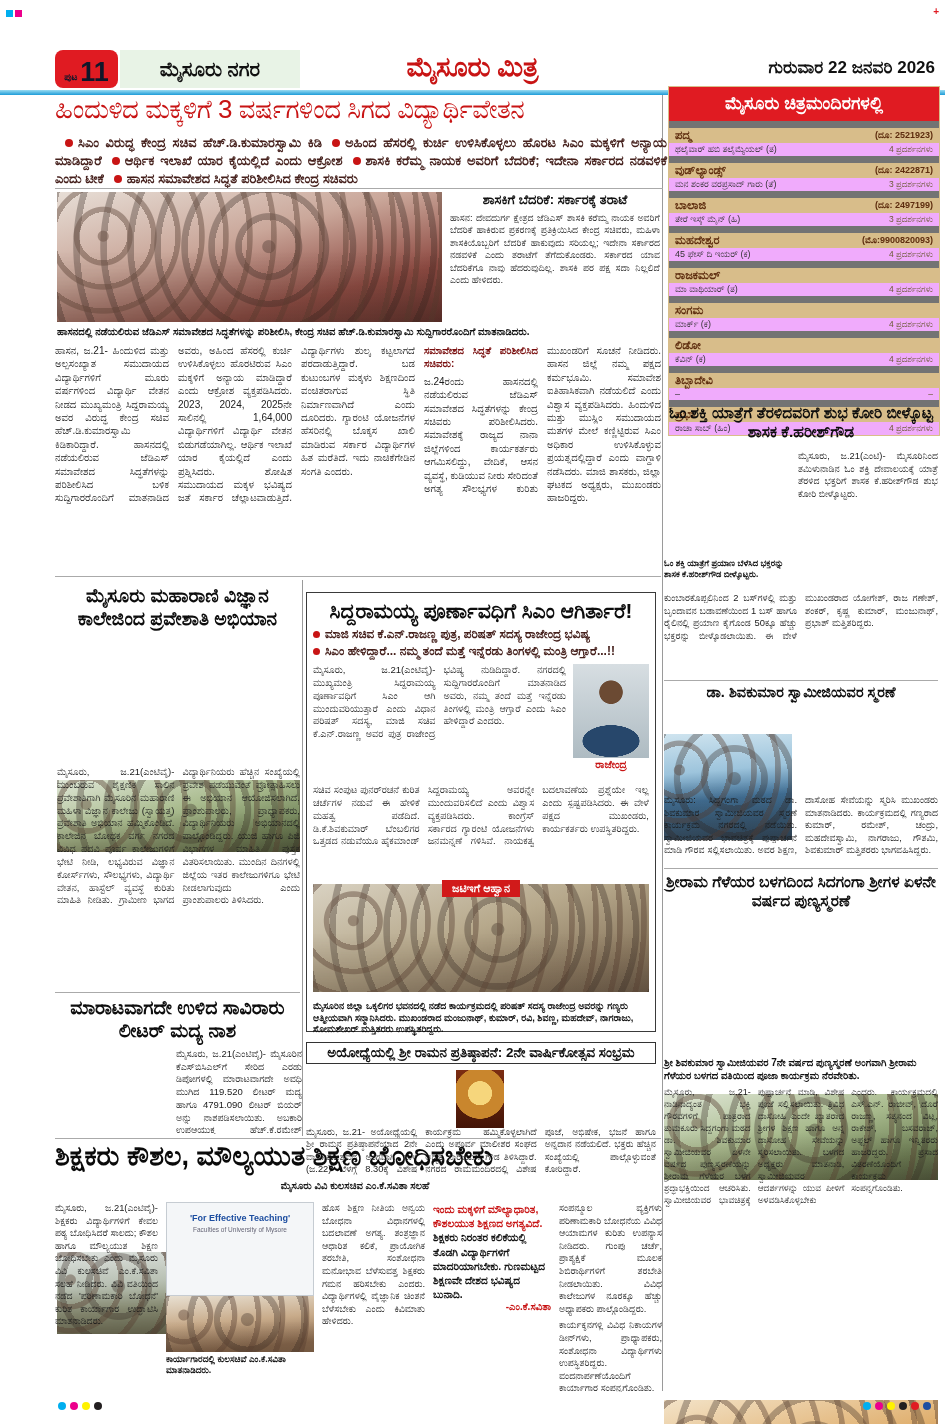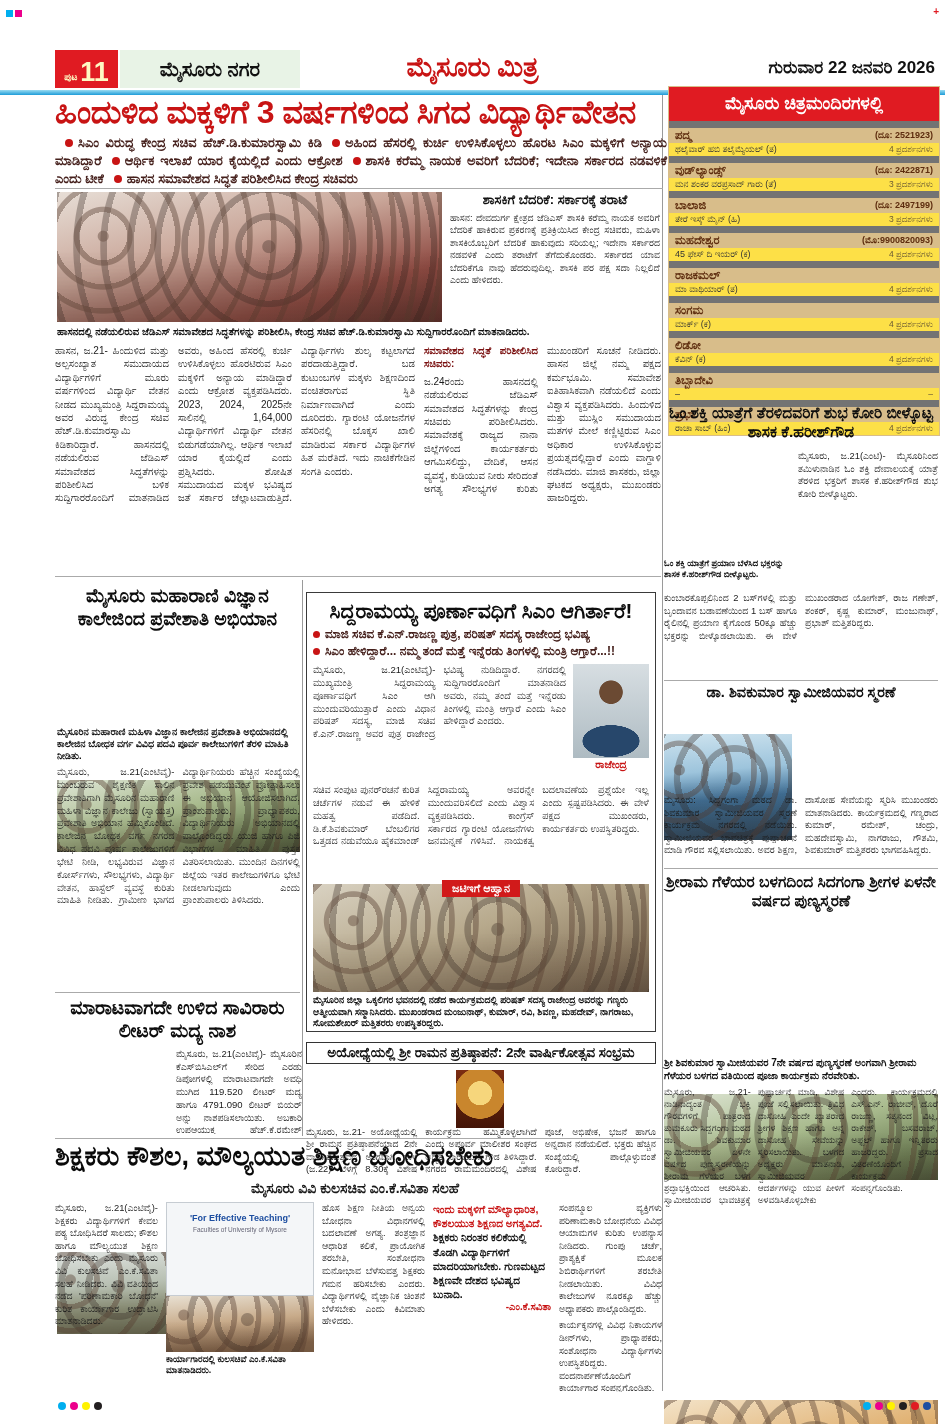--- a/index.html
+++ b/index.html
@@ -1,32 +1,32 @@
 <!DOCTYPE html>
 <html><head>
 <meta charset="utf-8">
 <style>
   html,body{margin:0;padding:0;background:#e9e9e9;}
   .page{position:relative;width:945px;height:1424px;background:#ffffff;margin:0 auto;overflow:hidden;
         font-family:"Liberation Sans",sans-serif;color:#1a1a1a;}
   .abs{position:absolute;}
   .ctr{text-align:center;}
   
-  .pagebox{background:#e01b22;color:#fef9c3;display:flex;align-items:flex-end;justify-content:center;gap:3px;}
+  .pagebox{background:#e01b22;color:#0f172a;display:flex;align-items:flex-end;justify-content:center;gap:3px;border-radius:8px;}
   .pagebox .lbl{font-size:9px;font-weight:700;padding-bottom:5px;}
   .pagebox .num{font-size:27px;font-weight:900;line-height:1;padding-bottom:2px;}
   .edition{background:#e8f3e6;display:flex;align-items:center;justify-content:center;
            font-size:20px;font-weight:700;color:#111;}
   .masthead{font-family:"Liberation Serif",serif;font-weight:700;color:#c81414;font-size:27px;text-align:center;}
   .dateline{font-size:17px;font-weight:700;text-align:right;color:#111;}
   .bluerule{background:linear-gradient(180deg,#9adcf2,#1d9cd8);}
   .vrule{background:#9a9a9a;width:1px;}
   .hrule{background:#aaa;height:1px;}
   
-  .lead-headline{color:#c81414;font-size:32px;font-weight:700;letter-spacing:-0.5px;line-height:1.05;}
+  .lead-headline{color:#c81414;font-size:26px;font-weight:400;letter-spacing:-0.5px;line-height:1.05;}
   .bullets{font-size:13px;font-weight:700;color:#45201c;line-height:1.38;text-align:justify;}
   .bullets .b{display:inline;}
   .bullets .dot{display:inline-block;width:8px;height:8px;border-radius:50%;background:#c81414;margin:0 5px 0 10px;}
   .caption{font-size:10px;font-weight:700;color:#111;line-height:1.25;}
   .bodytxt{font-size:10px;line-height:1.34;color:#1b1b1b;text-align:justify;}
   .bodytxt p{margin:0 0 4px 0;}
   .subhead-inline{font-weight:800;color:#7a1010;}
   .sidebox-title{font-size:13px;font-weight:800;color:#111;text-align:center;margin-bottom:4px;}
   .small-body{font-size:9.4px;line-height:1.32;text-align:justify;color:#222;}
   
@@ -50,21 +50,21 @@
     linear-gradient(#7c2d12,#431407);}
   .ph-deity::before{display:none;}
   .ph-people{background:linear-gradient(175deg,#e8e0d2,#c8ab8a 45%,#8a6a4e 85%);}
   
   .cinema{border:1px solid #d8bd8a;background:#fdf6e8;}
   .cinema-h{background:#e01b22;color:#fff;font-size:17.5px;font-weight:800;text-align:center;padding:6px 0 7px;}
   .c-name-row{background:#d8bd8a;display:flex;justify-content:space-between;align-items:center;
               padding:1px 6px;border-top:7px solid #737373;}
   .c-name{font-size:11.5px;font-weight:800;color:#5d2c0e;}
   .c-phone{font-size:9px;font-weight:700;color:#5d2c0e;}
-  .c-film-row{background:#fde047;display:flex;justify-content:space-between;align-items:center;padding:1px 6px;}
+  .c-film-row{background:#f0abfc;display:flex;justify-content:space-between;align-items:center;padding:1px 6px;}
   .c-film{font-size:9px;color:#333;}
   .c-shows{font-size:8.5px;color:#6b5a34;}
   
   .sec-head{font-weight:800;color:#0d0d0d;text-align:center;line-height:1.22;}
   .mid-box{border:1px solid #3a3a3a;}
   .redtag{background:#d11a1a;color:#fff;font-size:11px;font-weight:800;padding:2px 10px;}
   .name-label{color:#c81414;font-size:10.5px;font-weight:800;text-align:center;}
   .boxed-head{border:1px solid #333;padding:2px 4px;}
   .quote-lead{color:#c81414;font-weight:800;font-size:10.5px;line-height:1.35;}
   .quote-body{font-weight:800;font-size:10.5px;color:#111;line-height:1.35;}
@@ -117,21 +117,20 @@
     <p>ಹಾಸನ, ಜ.21- ಹಿಂದುಳಿದ ಮತ್ತು ಅಲ್ಪಸಂಖ್ಯಾತ ಸಮುದಾಯದ ವಿದ್ಯಾರ್ಥಿಗಳಿಗೆ ಮೂರು ವರ್ಷಗಳಿಂದ ವಿದ್ಯಾರ್ಥಿ ವೇತನ ನೀಡದ ಮುಖ್ಯಮಂತ್ರಿ ಸಿದ್ದರಾಮಯ್ಯ ಅವರ ವಿರುದ್ಧ ಕೇಂದ್ರ ಸಚಿವ ಹೆಚ್.ಡಿ.ಕುಮಾರಸ್ವಾಮಿ ಕಿಡಿಕಾರಿದ್ದಾರೆ. ಹಾಸನದಲ್ಲಿ ನಡೆಯಲಿರುವ ಜೆಡಿಎಸ್ ಸಮಾವೇಶದ ಸಿದ್ಧತೆಗಳನ್ನು ಪರಿಶೀಲಿಸಿದ ಬಳಿಕ ಸುದ್ದಿಗಾರರೊಂದಿಗೆ ಮಾತನಾಡಿದ ಅವರು, ಅಹಿಂದ ಹೆಸರಲ್ಲಿ ಕುರ್ಚಿ ಉಳಿಸಿಕೊಳ್ಳಲು ಹೊರಟಿರುವ ಸಿಎಂ ಮಕ್ಕಳಿಗೆ ಅನ್ಯಾಯ ಮಾಡಿದ್ದಾರೆ ಎಂದು ಆಕ್ರೋಶ ವ್ಯಕ್ತಪಡಿಸಿದರು. 2023, 2024, 2025ನೇ ಸಾಲಿನಲ್ಲಿ 1,64,000 ವಿದ್ಯಾರ್ಥಿಗಳಿಗೆ ವಿದ್ಯಾರ್ಥಿ ವೇತನ ಬಿಡುಗಡೆಯಾಗಿಲ್ಲ. ಆರ್ಥಿಕ ಇಲಾಖೆ ಯಾರ ಕೈಯಲ್ಲಿದೆ ಎಂದು ಪ್ರಶ್ನಿಸಿದರು. ಶೋಷಿತ ಸಮುದಾಯದ ಮಕ್ಕಳ ಭವಿಷ್ಯದ ಜತೆ ಸರ್ಕಾರ ಚೆಲ್ಲಾಟವಾಡುತ್ತಿದೆ. ವಿದ್ಯಾರ್ಥಿಗಳು ಶುಲ್ಕ ಕಟ್ಟಲಾಗದೆ ಪರದಾಡುತ್ತಿದ್ದಾರೆ. ಬಡ ಕುಟುಂಬಗಳ ಮಕ್ಕಳು ಶಿಕ್ಷಣದಿಂದ ವಂಚಿತರಾಗುವ ಸ್ಥಿತಿ ನಿರ್ಮಾಣವಾಗಿದೆ ಎಂದು ದೂರಿದರು. ಗ್ಯಾರಂಟಿ ಯೋಜನೆಗಳ ಹೆಸರಿನಲ್ಲಿ ಬೊಕ್ಕಸ ಖಾಲಿ ಮಾಡಿರುವ ಸರ್ಕಾರ ವಿದ್ಯಾರ್ಥಿಗಳ ಹಿತ ಮರೆತಿದೆ. ಇದು ನಾಚಿಕೆಗೇಡಿನ ಸಂಗತಿ ಎಂದರು.</p>
     <p class="subhead-inline">ಸಮಾವೇಶದ ಸಿದ್ಧತೆ ಪರಿಶೀಲಿಸಿದ ಸಚಿವರು:</p>
     <p>ಜ.24ರಂದು ಹಾಸನದಲ್ಲಿ ನಡೆಯಲಿರುವ ಜೆಡಿಎಸ್ ಸಮಾವೇಶದ ಸಿದ್ಧತೆಗಳನ್ನು ಕೇಂದ್ರ ಸಚಿವರು ಪರಿಶೀಲಿಸಿದರು. ಸಮಾವೇಶಕ್ಕೆ ರಾಜ್ಯದ ನಾನಾ ಜಿಲ್ಲೆಗಳಿಂದ ಕಾರ್ಯಕರ್ತರು ಆಗಮಿಸಲಿದ್ದು, ವೇದಿಕೆ, ಆಸನ ವ್ಯವಸ್ಥೆ, ಕುಡಿಯುವ ನೀರು ಸೇರಿದಂತೆ ಅಗತ್ಯ ಸೌಲಭ್ಯಗಳ ಕುರಿತು ಮುಖಂಡರಿಗೆ ಸೂಚನೆ ನೀಡಿದರು. ಹಾಸನ ಜಿಲ್ಲೆ ನಮ್ಮ ಪಕ್ಷದ ಕರ್ಮಭೂಮಿ. ಸಮಾವೇಶ ಐತಿಹಾಸಿಕವಾಗಿ ನಡೆಯಲಿದೆ ಎಂದು ವಿಶ್ವಾಸ ವ್ಯಕ್ತಪಡಿಸಿದರು. ಹಿಂದುಳಿದ ಮತ್ತು ಮುಸ್ಲಿಂ ಸಮುದಾಯದ ಮತಗಳ ಮೇಲೆ ಕಣ್ಣಿಟ್ಟಿರುವ ಸಿಎಂ ಅಧಿಕಾರ ಉಳಿಸಿಕೊಳ್ಳುವ ಪ್ರಯತ್ನದಲ್ಲಿದ್ದಾರೆ ಎಂದು ವಾಗ್ದಾಳಿ ನಡೆಸಿದರು. ಮಾಜಿ ಶಾಸಕರು, ಜಿಲ್ಲಾ ಘಟಕದ ಅಧ್ಯಕ್ಷರು, ಮುಖಂಡರು ಹಾಜರಿದ್ದರು.</p>
   </div>
 
   <div class="abs hrule" style="left:55px;top:576px;width:606px;"></div>
   <div class="abs vrule" style="left:302px;top:580px;height:556px;"></div>
 
   <div class="abs sec-head" style="left:55px;top:584px;width:245px;font-size:19px;">ಮೈಸೂರು ಮಹಾರಾಣಿ ವಿಜ್ಞಾನ ಕಾಲೇಜಿಂದ ಪ್ರವೇಶಾತಿ ಅಭಿಯಾನ</div>
   <div class="abs ph ph-green" style="left:57px;top:650px;width:243px;height:72px;"></div>
-  <div class="abs caption" style="left:57px;top:726px;width:243px;font-size:9.5px;">ಮೈಸೂರಿನ ಮಹಾರಾಣಿ ಮಹಿಳಾ ವಿಜ್ಞಾನ ಕಾಲೇಜಿನ ಪ್ರವೇಶಾತಿ ಅಭಿಯಾನದಲ್ಲಿ ಕಾಲೇಜಿನ ಬೋಧಕ ವರ್ಗ ವಿವಿಧ ಪದವಿ ಪೂರ್ವ ಕಾಲೇಜುಗಳಿಗೆ ತೆರಳಿ ಮಾಹಿತಿ ನೀಡಿತು.</div>
   <div class="abs bodytxt" style="left:57px;top:766px;width:243px;height:222px;column-count:2;column-gap:8px;font-size:9.6px;overflow:hidden;">ಮೈಸೂರು, ಜ.21(ಎಂಟಿವೈ)- ಮುಂಬರುವ ಶೈಕ್ಷಣಿಕ ಸಾಲಿನ ಪ್ರವೇಶಾತಿಗಾಗಿ ಮೈಸೂರಿನ ಮಹಾರಾಣಿ ಮಹಿಳಾ ವಿಜ್ಞಾನ ಕಾಲೇಜು (ಸ್ವಾಯತ್ತ) ಪ್ರವೇಶಾತಿ ಅಭಿಯಾನ ಹಮ್ಮಿಕೊಂಡಿದೆ. ಕಾಲೇಜಿನ ಬೋಧಕ ವರ್ಗ ನಗರದ ವಿವಿಧ ಪದವಿ ಪೂರ್ವ ಕಾಲೇಜುಗಳಿಗೆ ಭೇಟಿ ನೀಡಿ, ಲಭ್ಯವಿರುವ ವಿಜ್ಞಾನ ಕೋರ್ಸ್‌ಗಳು, ಸೌಲಭ್ಯಗಳು, ವಿದ್ಯಾರ್ಥಿ ವೇತನ, ಹಾಸ್ಟೆಲ್ ವ್ಯವಸ್ಥೆ ಕುರಿತು ಮಾಹಿತಿ ನೀಡಿತು. ಗ್ರಾಮೀಣ ಭಾಗದ ವಿದ್ಯಾರ್ಥಿನಿಯರು ಹೆಚ್ಚಿನ ಸಂಖ್ಯೆಯಲ್ಲಿ ಪ್ರವೇಶ ಪಡೆಯುವಂತೆ ಪ್ರೋತ್ಸಾಹಿಸಲು ಈ ಅಭಿಯಾನ ಆಯೋಜಿಸಲಾಗಿದೆ. ಪ್ರಾಂಶುಪಾಲರು, ಪ್ರಾಧ್ಯಾಪಕರು, ವಿದ್ಯಾರ್ಥಿನಿಯರು ಅಭಿಯಾನದಲ್ಲಿ ಪಾಲ್ಗೊಂಡಿದ್ದರು. ಯುಜಿ ಹಾಗೂ ಪಿಜಿ ವಿಭಾಗಗಳ ಮಾಹಿತಿ ಪುಸ್ತಕ ವಿತರಿಸಲಾಯಿತು. ಮುಂದಿನ ದಿನಗಳಲ್ಲಿ ಜಿಲ್ಲೆಯ ಇತರ ಕಾಲೇಜುಗಳಿಗೂ ಭೇಟಿ ನೀಡಲಾಗುವುದು ಎಂದು ಪ್ರಾಂಶುಪಾಲರು ತಿಳಿಸಿದರು.</div>
 
   <div class="abs hrule" style="left:55px;top:992px;width:245px;"></div>
   <div class="abs sec-head" style="left:55px;top:996px;width:245px;font-size:19px;">ಮಾರಾಟವಾಗದೇ ಉಳಿದ ಸಾವಿರಾರು ಲೀಟರ್ ಮದ್ಯ ನಾಶ</div>
   <div class="abs ph ph-out" style="left:57px;top:1050px;width:112px;height:82px;"></div>
   <div class="abs bodytxt" style="left:176px;top:1048px;width:126px;height:86px;font-size:9.5px;overflow:hidden;">ಮೈಸೂರು, ಜ.21(ಎಂಟಿವೈ)- ಮೈಸೂರಿನ ಕೆಎಸ್‌ಬಿಸಿಎಲ್‌ಗೆ ಸೇರಿದ ಎರಡು ಡಿಪೋಗಳಲ್ಲಿ ಮಾರಾಟವಾಗದೇ ಅವಧಿ ಮುಗಿದ 119.520 ಲೀಟರ್ ಮದ್ಯ ಹಾಗೂ 4791.090 ಲೀಟರ್ ಬಿಯರ್ ಅನ್ನು ನಾಶಪಡಿಸಲಾಯಿತು. ಅಬಕಾರಿ ಉಪಆಯುಕ್ತ ಹೆಚ್.ಕೆ.ರಮೇಶ್ ನೇತೃತ್ವದಲ್ಲಿ ನಡೆದ ಕಾರ್ಯಾಚರಣೆಯಲ್ಲಿ ಇಲಾಖೆ ಅಧಿಕಾರಿಗಳು, ಸಿಬ್ಬಂದಿ ಇದ್ದರು.</div>
 
   <div class="abs mid-box" style="left:306px;top:592px;width:350px;height:440px;padding:5px 6px;box-sizing:border-box;">
     <div class="sec-head" style="font-size:20.5px;font-weight:900;">ಸಿದ್ದರಾಮಯ್ಯ ಪೂರ್ಣಾವಧಿಗೆ ಸಿಎಂ ಆಗಿರ್ತಾರೆ!</div>
     <div class="bullets" style="font-size:12px;margin-top:3px;">
@@ -143,32 +142,32 @@
       <div style="width:76px;">
         <div class="ph ph-portrait" style="width:76px;height:94px;"></div>
         <div class="name-label">ರಾಜೇಂದ್ರ</div>
       </div>
     </div>
     <div class="bodytxt" style="column-count:3;column-gap:8px;font-size:9.6px;height:96px;overflow:hidden;margin-top:2px;">ಸಚಿವ ಸಂಪುಟ ಪುನರ್‌ರಚನೆ ಕುರಿತ ಚರ್ಚೆಗಳ ನಡುವೆ ಈ ಹೇಳಿಕೆ ಮಹತ್ವ ಪಡೆದಿದೆ. ಡಿ.ಕೆ.ಶಿವಕುಮಾರ್ ಬೆಂಬಲಿಗರ ಒತ್ತಡದ ನಡುವೆಯೂ ಹೈಕಮಾಂಡ್ ಸಿದ್ದರಾಮಯ್ಯ ಅವರನ್ನೇ ಮುಂದುವರಿಸಲಿದೆ ಎಂದು ವಿಶ್ವಾಸ ವ್ಯಕ್ತಪಡಿಸಿದರು. ಕಾಂಗ್ರೆಸ್ ಸರ್ಕಾರದ ಗ್ಯಾರಂಟಿ ಯೋಜನೆಗಳು ಜನಮನ್ನಣೆ ಗಳಿಸಿವೆ. ನಾಯಕತ್ವ ಬದಲಾವಣೆಯ ಪ್ರಶ್ನೆಯೇ ಇಲ್ಲ ಎಂದು ಸ್ಪಷ್ಟಪಡಿಸಿದರು. ಈ ವೇಳೆ ಪಕ್ಷದ ಮುಖಂಡರು, ಕಾರ್ಯಕರ್ತರು ಉಪಸ್ಥಿತರಿದ್ದರು.</div>
     <div style="position:relative;margin-top:4px;">
       <div class="ph" style="width:336px;height:108px;"></div>
       <div class="redtag abs" style="top:-4px;left:50%;transform:translateX(-50%);">ಜಟಿಇಗೆ ಆಹ್ವಾನ</div>
     </div>
-    <div class="caption" style="font-size:9.3px;margin-top:3px;">ಮೈಸೂರಿನ ಜಿಲ್ಲಾ ಒಕ್ಕಲಿಗರ ಭವನದಲ್ಲಿ ನಡೆದ ಕಾರ್ಯಕ್ರಮದಲ್ಲಿ ಪರಿಷತ್ ಸದಸ್ಯ ರಾಜೇಂದ್ರ ಅವರನ್ನು ಗಣ್ಯರು ಆತ್ಮೀಯವಾಗಿ ಸನ್ಮಾನಿಸಿದರು. ಮುಖಂಡರಾದ ಮಂಜುನಾಥ್, ಕುಮಾರ್, ರವಿ, ಶಿವಣ್ಣ, ಮಹದೇವ್, ನಾಗರಾಜು, ಸೋಮಶೇಖರ್ ಮತ್ತಿತರರು ಉಪಸ್ಥಿತರಿದ್ದರು.</div>
+    <div class="caption" style="font-size:9.3px;margin-top:9px;">ಮೈಸೂರಿನ ಜಿಲ್ಲಾ ಒಕ್ಕಲಿಗರ ಭವನದಲ್ಲಿ ನಡೆದ ಕಾರ್ಯಕ್ರಮದಲ್ಲಿ ಪರಿಷತ್ ಸದಸ್ಯ ರಾಜೇಂದ್ರ ಅವರನ್ನು ಗಣ್ಯರು ಆತ್ಮೀಯವಾಗಿ ಸನ್ಮಾನಿಸಿದರು. ಮುಖಂಡರಾದ ಮಂಜುನಾಥ್, ಕುಮಾರ್, ರವಿ, ಶಿವಣ್ಣ, ಮಹದೇವ್, ನಾಗರಾಜು, ಸೋಮಶೇಖರ್ ಮತ್ತಿತರರು ಉಪಸ್ಥಿತರಿದ್ದರು.</div>
   </div>
 
   <div class="abs boxed-head sec-head" style="left:306px;top:1042px;width:350px;box-sizing:border-box;font-size:13.5px;">ಅಯೋಧ್ಯೆಯಲ್ಲಿ ಶ್ರೀ ರಾಮನ ಪ್ರತಿಷ್ಠಾಪನೆ: 2ನೇ ವಾರ್ಷಿಕೋತ್ಸವ ಸಂಭ್ರಮ</div>
   <div class="abs" style="left:306px;top:1068px;width:350px;height:66px;">
     <div class="ph ph-deity abs" style="left:150px;top:2px;width:48px;height:58px;"></div>
     <div class="bodytxt" style="column-count:3;column-gap:8px;font-size:9.3px;height:66px;overflow:hidden;">ಮೈಸೂರು, ಜ.21- ಅಯೋಧ್ಯೆಯಲ್ಲಿ ಶ್ರೀ ರಾಮನ ಪ್ರತಿಷ್ಠಾಪನೆಯಾದ 2ನೇ ವಾರ್ಷಿಕೋತ್ಸವದ ಅಂಗವಾಗಿ ನಾಳೆ (ಜ.22) ಬೆಳಗ್ಗೆ 8.30ಕ್ಕೆ ವಿಶೇಷ ಕಾರ್ಯಕ್ರಮ ಹಮ್ಮಿಕೊಳ್ಳಲಾಗಿದೆ ಎಂದು ಅಪೂರ್ವ ಮಾಲೀಶರ ಸಂಘದ ಅಧ್ಯಕ್ಷ ನಾರಾಯಣ ಗೌಡ ತಿಳಿಸಿದ್ದಾರೆ. ನಗರದ ರಾಮಮಂದಿರದಲ್ಲಿ ವಿಶೇಷ ಪೂಜೆ, ಅಭಿಷೇಕ, ಭಜನೆ ಹಾಗೂ ಅನ್ನದಾನ ನಡೆಯಲಿದೆ. ಭಕ್ತರು ಹೆಚ್ಚಿನ ಸಂಖ್ಯೆಯಲ್ಲಿ ಪಾಲ್ಗೊಳ್ಳುವಂತೆ ಕೋರಿದ್ದಾರೆ.</div>
   </div>
 
   <div class="abs hrule" style="left:55px;top:1138px;width:606px;"></div>
   <div class="abs" style="left:55px;top:1142px;width:600px;font-size:27px;font-weight:900;color:#0a0a0a;line-height:1.1;">ಶಿಕ್ಷಕರು ಕೌಶಲ, ಮೌಲ್ಯಯುತ ಶಿಕ್ಷಣ ಬೋಧಿಸಬೇಕು</div>
-  <div class="abs ctr" style="left:155px;top:1180px;width:400px;font-size:14px;font-weight:800;">ಮೈಸೂರು ವಿವಿ ಕುಲಸಚಿವ ಎಂ.ಕೆ.ಸವಿತಾ ಸಲಹೆ</div>
+  <div class="abs ctr" style="left:155px;top:1180px;width:400px;font-size:10px;font-weight:800;">ಮೈಸೂರು ವಿವಿ ಕುಲಸಚಿವ ಎಂ.ಕೆ.ಸವಿತಾ ಸಲಹೆ</div>
   <div class="abs" style="left:55px;top:1202px;width:600px;height:190px;display:grid;grid-template-columns:103px 148px 103px 118px 103px;gap:8px;">
     <div class="bodytxt" style="font-size:9.4px;overflow:hidden;">ಮೈಸೂರು, ಜ.21(ಎಂಟಿವೈ)- ಶಿಕ್ಷಕರು ವಿದ್ಯಾರ್ಥಿಗಳಿಗೆ ಕೇವಲ ಪಠ್ಯ ಬೋಧಿಸಿದರೆ ಸಾಲದು; ಕೌಶಲ ಹಾಗೂ ಮೌಲ್ಯಯುತ ಶಿಕ್ಷಣ ಬೋಧಿಸಬೇಕು ಎಂದು ಮೈಸೂರು ವಿವಿ ಕುಲಸಚಿವೆ ಎಂ.ಕೆ.ಸವಿತಾ ಸಲಹೆ ನೀಡಿದರು. ವಿವಿ ವತಿಯಿಂದ ನಡೆದ 'ಪರಿಣಾಮಕಾರಿ ಬೋಧನೆ' ಕುರಿತ ಕಾರ್ಯಾಗಾರ ಉದ್ಘಾಟಿಸಿ ಮಾತನಾಡಿದರು.</div>
     <div>
       <div class="slide" style="height:92px;">
         <div class="slide-title">'For Effective Teaching'</div>
         <div class="slide-sub">Faculties of University of Mysore</div>
       </div>
       <div class="ph ph-people" style="height:56px;"></div>
       <div class="caption" style="font-size:8.8px;margin-top:2px;">ಕಾರ್ಯಾಗಾರದಲ್ಲಿ ಕುಲಸಚಿವೆ ಎಂ.ಕೆ.ಸವಿತಾ ಮಾತನಾಡಿದರು.</div>
     </div>

